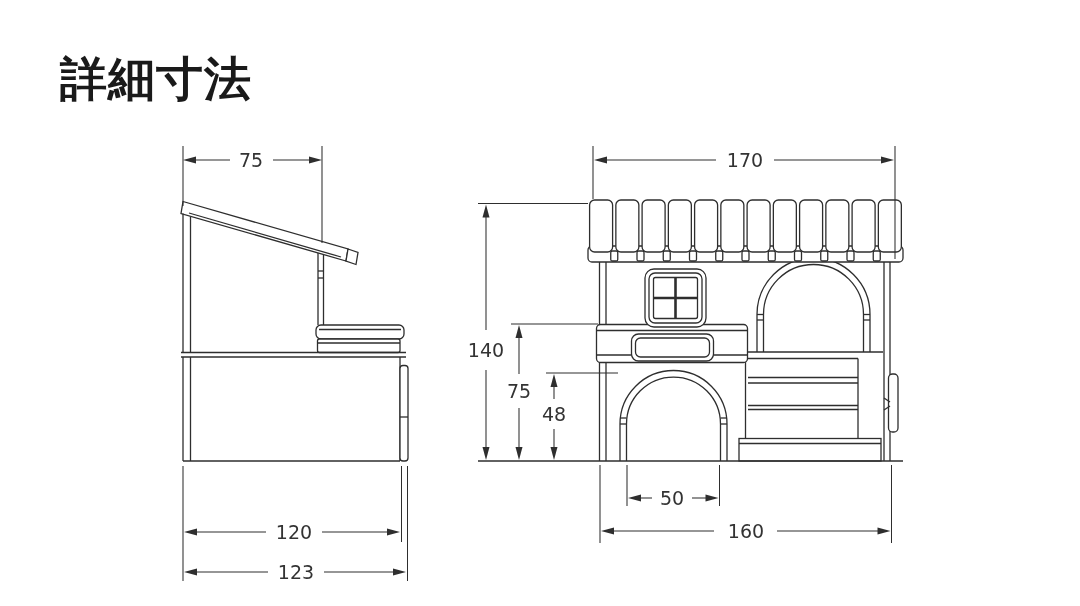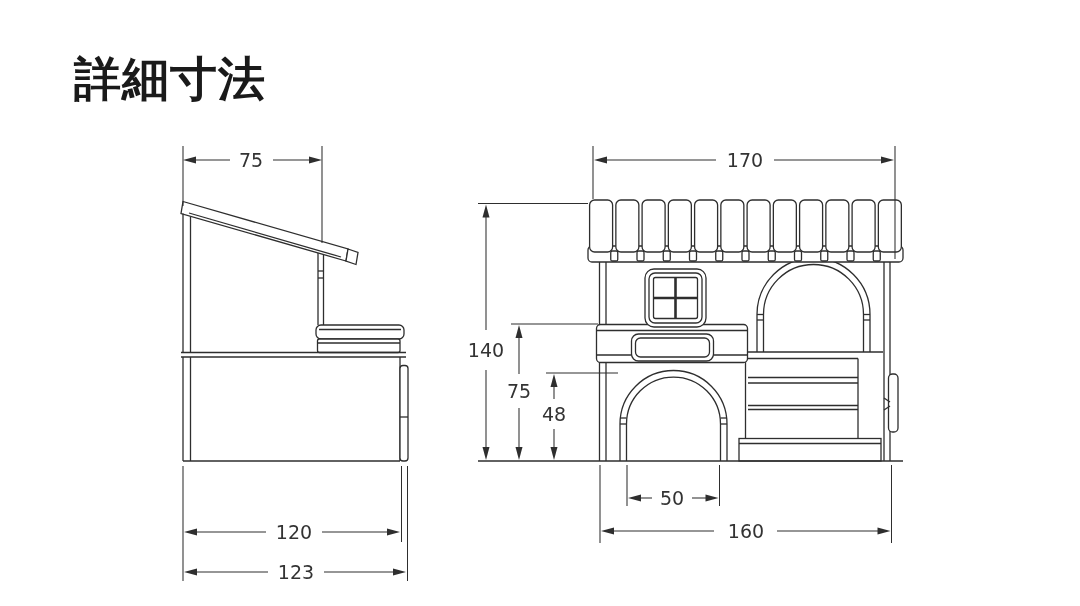--- a/index.html
+++ b/index.html
@@ -1,21 +1,21 @@
 <!DOCTYPE html>
 <html style="--line: #2e2e2e; --text: #333333; --title: #1a1a1a; --background: #ffffff;"><head>
 <meta charset="utf-8">
 <style>
   :root{
     --line:#2e2e2e; --text:#333333; --title:#1a1a1a; --background:#ffffff;
   }
   html,body{margin:0;padding:0;}
   body{background:var(--background);font-family:"DejaVu Sans",sans-serif;}
   .canvas{position:relative;width:1080px;height:606px;background:var(--background);overflow:hidden;}
-  .title{position:absolute;left:74px;top:48px;margin:0;font-size:47px;font-weight:700;
+  .title{position:absolute;left:60px;top:48px;margin:0;font-size:47px;font-weight:700;
          color:var(--title);letter-spacing:1px;font-family:"DejaVu Sans",sans-serif;}
   svg.drawing{position:absolute;left:0;top:0;width:1080px;height:606px;}
   .ln{stroke:var(--line);stroke-width:1.3;fill:none;}
   .shp{stroke:var(--line);stroke-width:1.3;fill:#fff;}
   .dim{stroke:var(--line);stroke-width:1.05;fill:none;}
   .arr{fill:var(--line);stroke:none;}
   .dimtext{font-family:"DejaVu Sans",sans-serif;font-size:19px;fill:var(--text);
            text-anchor:middle;dominant-baseline:central;}
   .cross{stroke:var(--line);stroke-width:2.6;fill:none;}
 </style>

